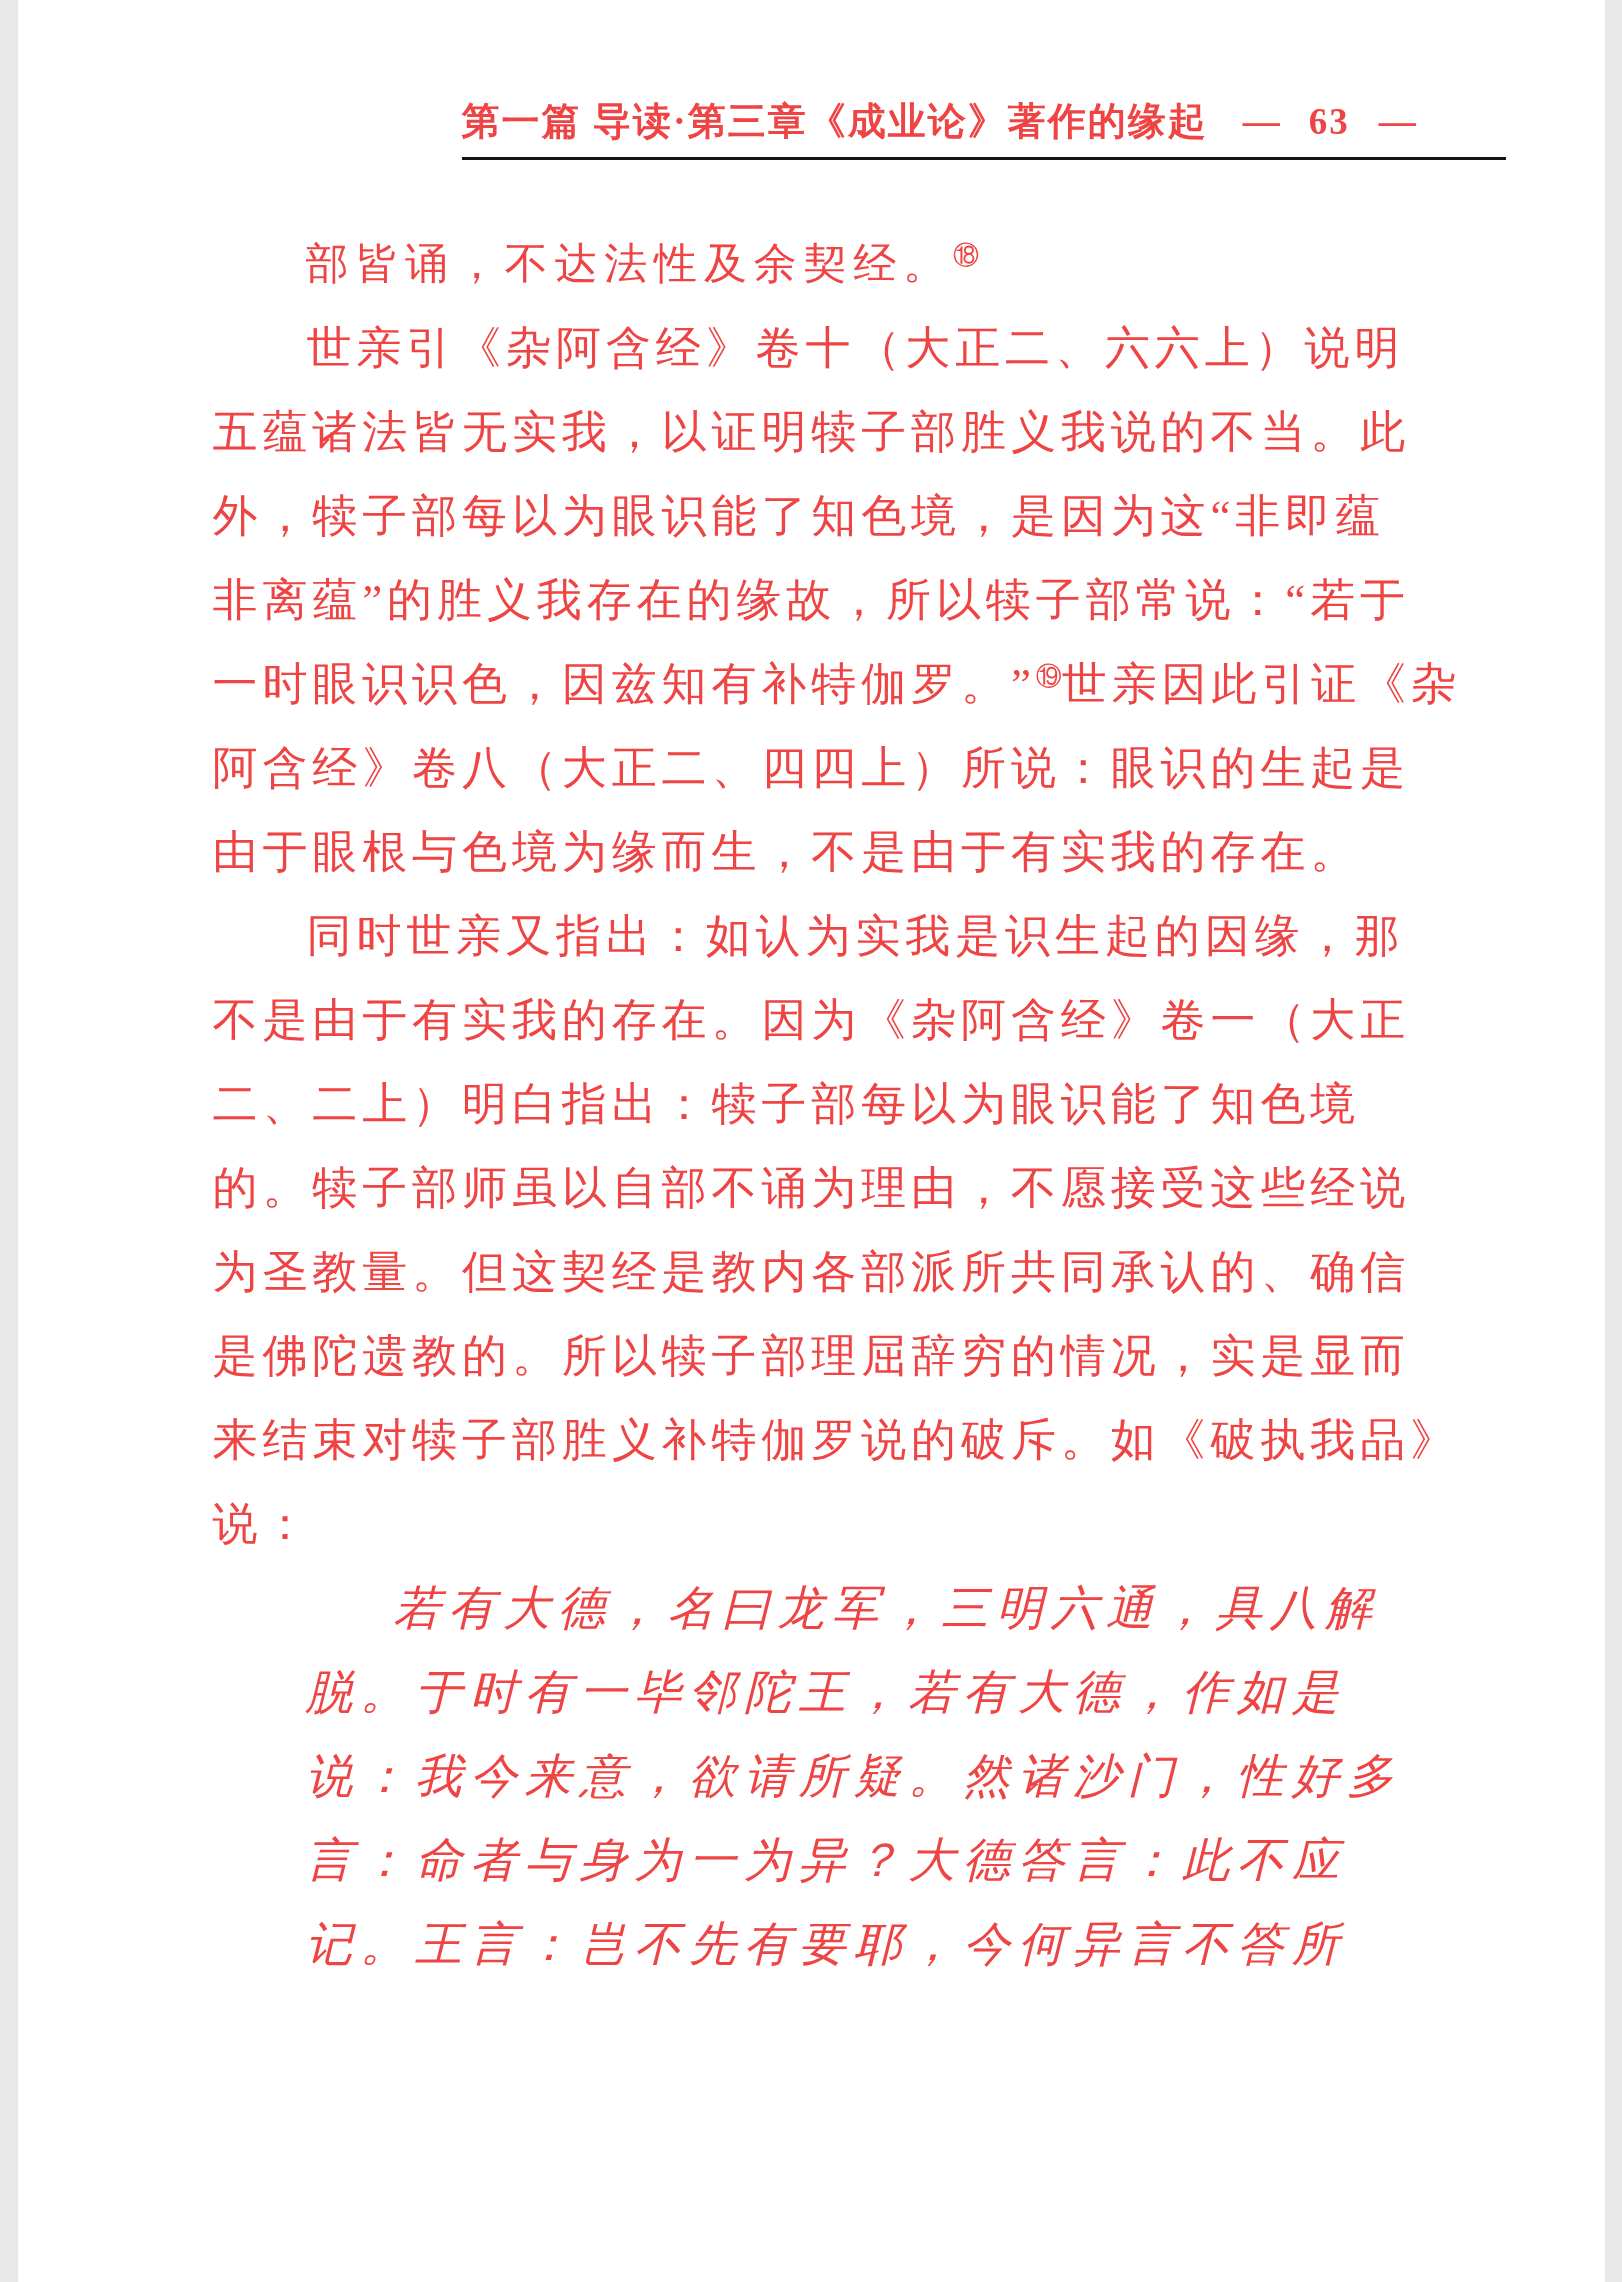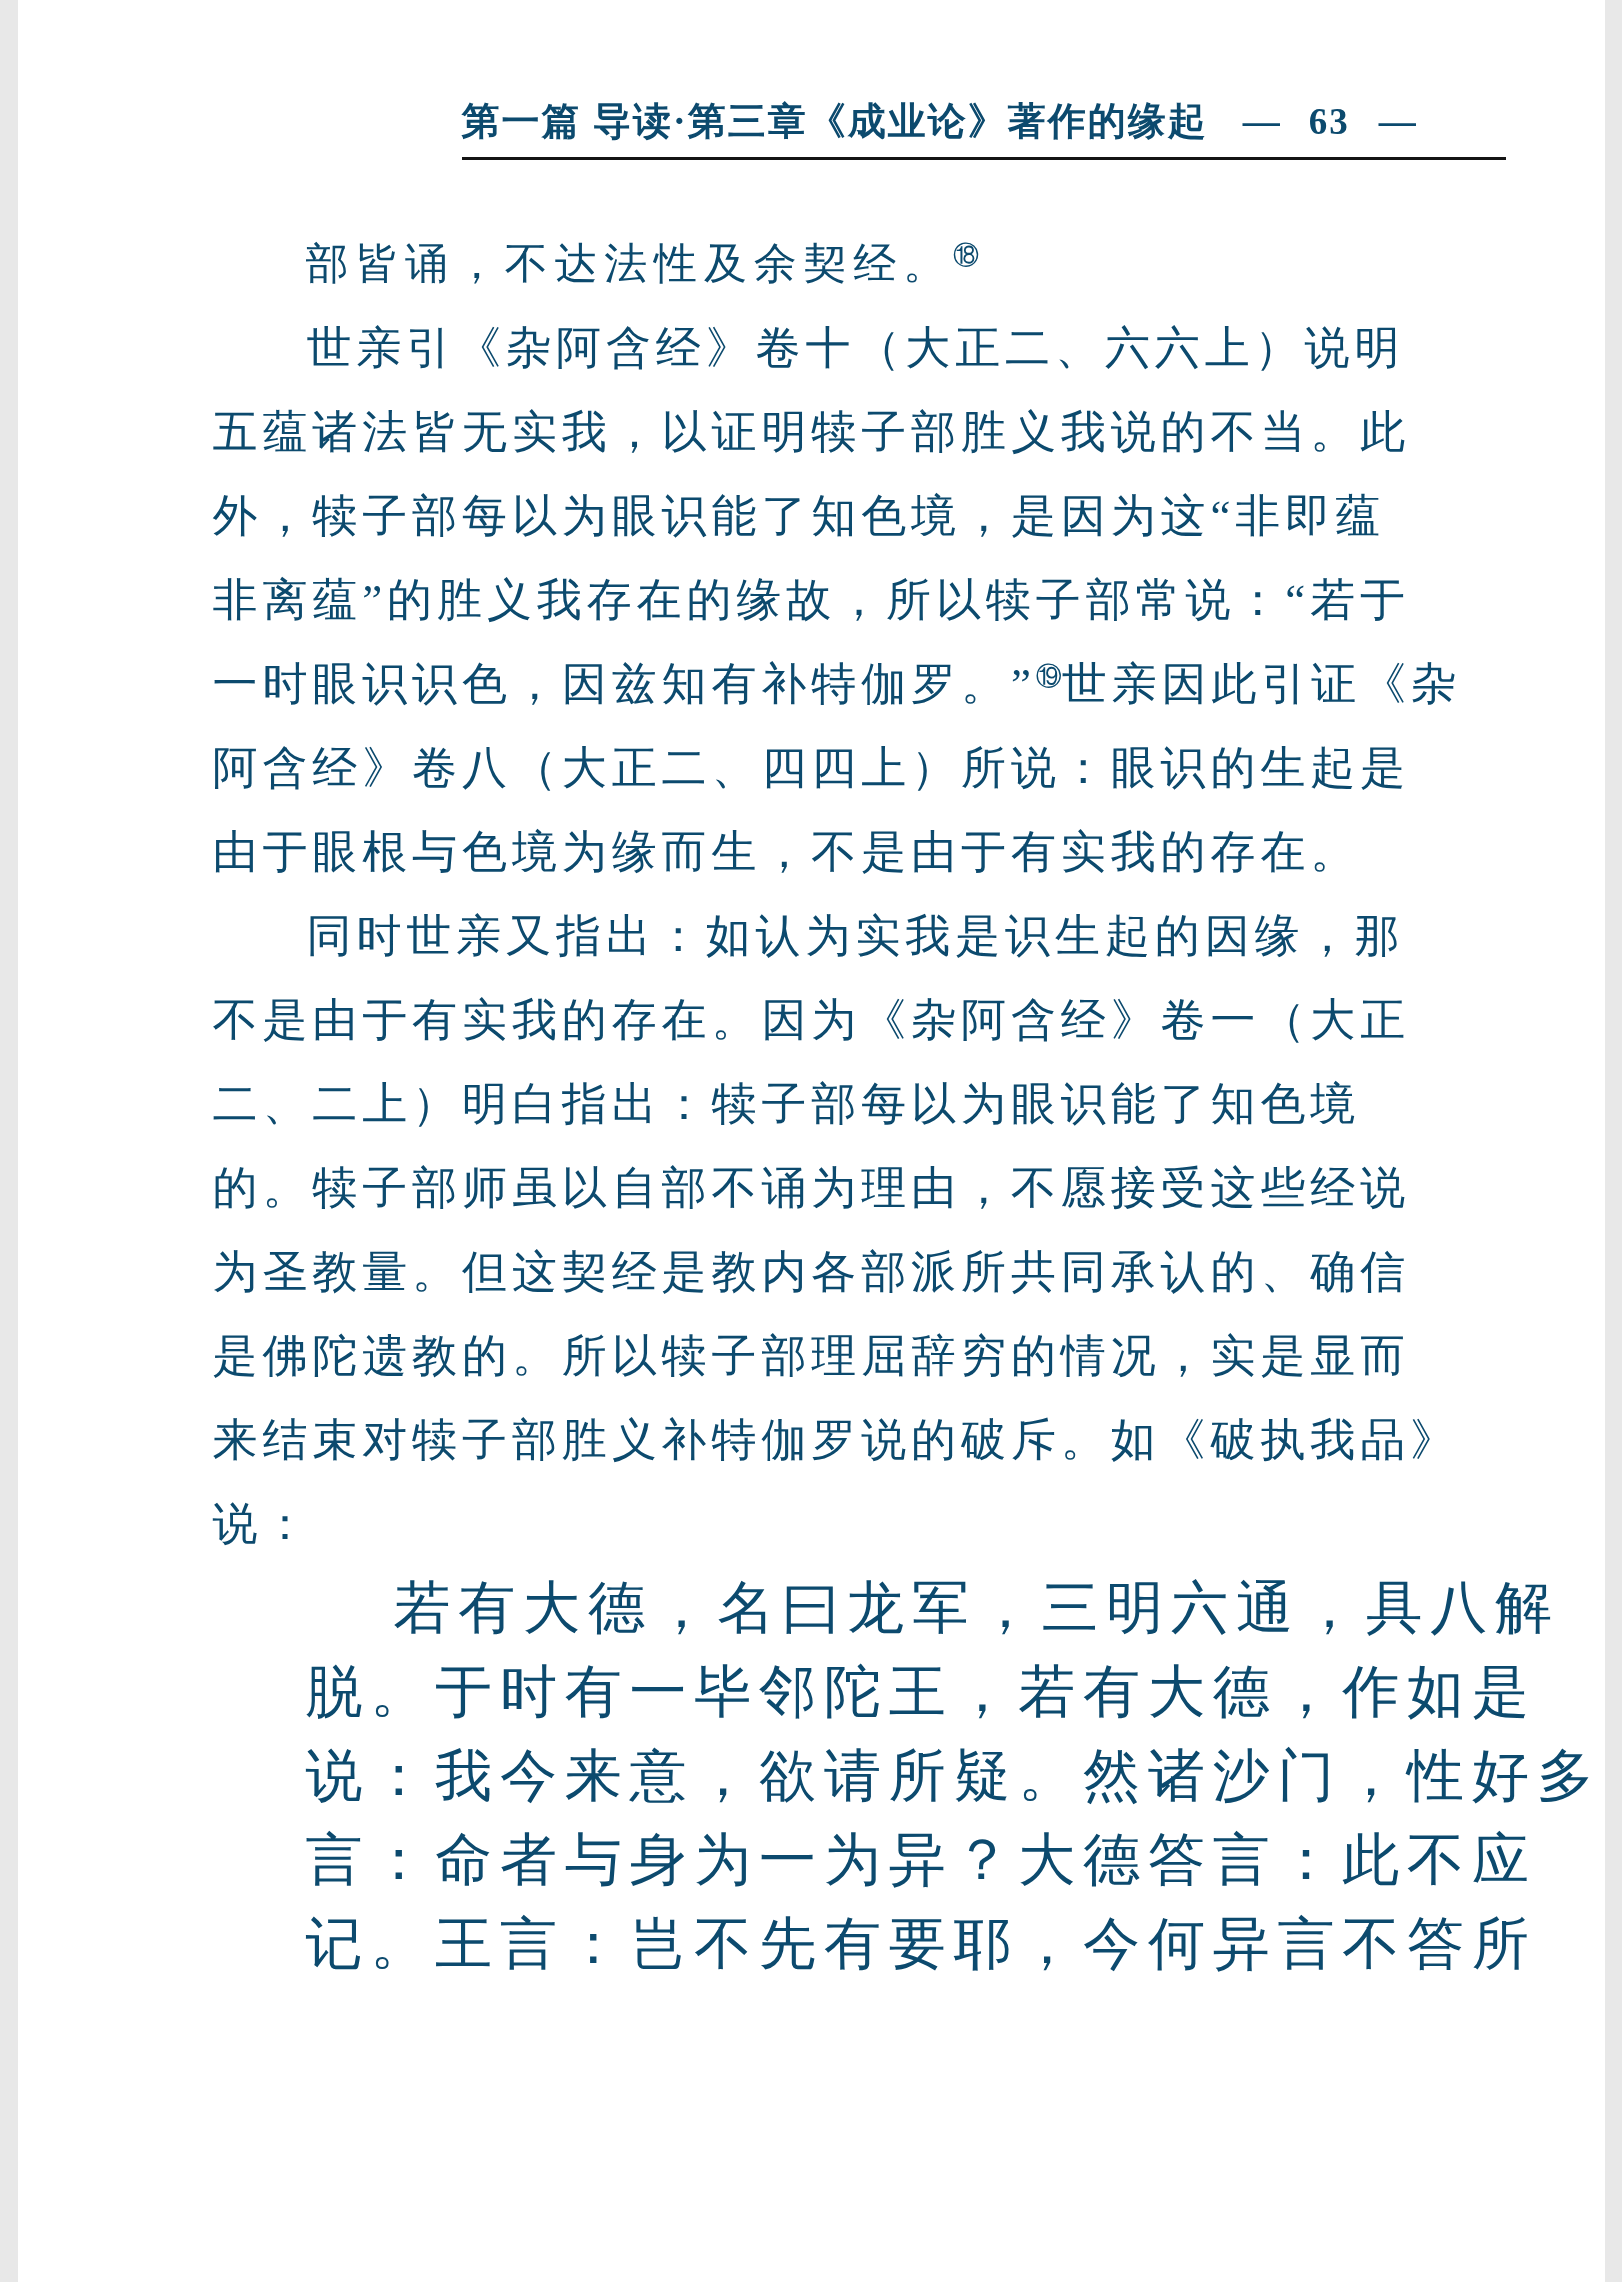--- a/index.html
+++ b/index.html
@@ -3,21 +3,21 @@
 <meta charset="utf-8">
 <style>
   html, body { margin: 0; padding: 0; }
   body { background: #e8e8e8; }
   .page {
     position: relative;
     width: 1587px;
     height: 2282px;
     margin: 0 auto;
     background: #ffffff;
-    color: #0c4a6e;
+    color: #ef4444;
     font-family: "Liberation Serif", "DejaVu Serif", serif;
     overflow: hidden;
   }
 
   
   .running-head {
     position: absolute;
     left: 444px;
     top: 96px;
     width: 1044px;
@@ -72,21 +72,22 @@
     margin-left: 93px;
     font-size: 43px;
     letter-spacing: 6.8px;
   }
 
   .paragraph .line:first-child { text-indent: 94px; }
 
   
   .block-quote {
     padding-left: 93px;
-    font-size: 57px;
+    font-style: italic;
+    font-size: 47px;
     letter-spacing: 7.8px;
   }
   .block-quote .line:first-child { text-indent: 88px; }
 </style>
 </head>
 <body>
 
 <div class="page">
 
   <div class="running-head">

